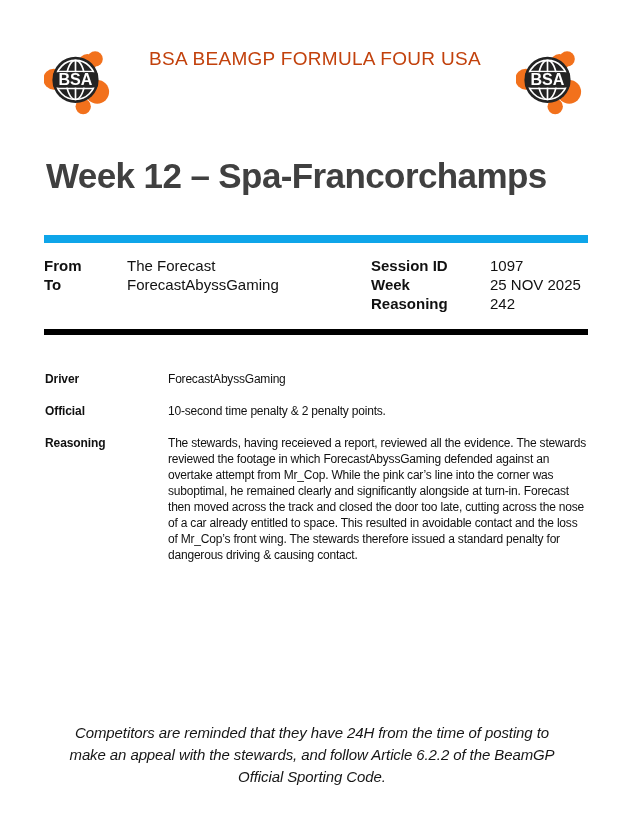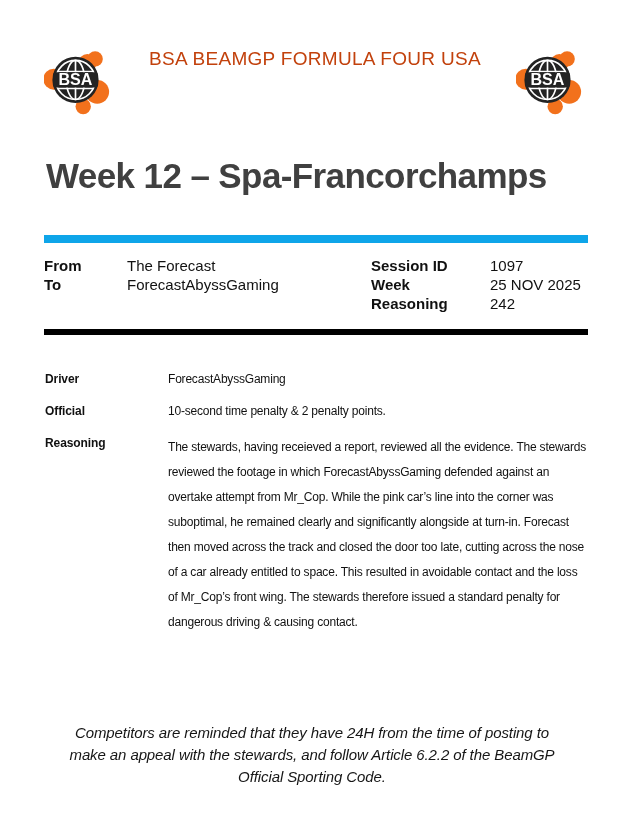--- a/index.html
+++ b/index.html
@@ -60,21 +60,21 @@
   .fields{margin:36px 42px 0 45px;}
   .field-row{
     display:grid;
     grid-template-columns:123px 1fr;
     margin-bottom:15px;
     font-size:12px;
     line-height:17px;
   }
   .field-label{font-weight:700;letter-spacing:-0.1px;}
   .field-value{font-weight:400;letter-spacing:-0.2px;}
-  .field-value.paragraph{line-height:25px;}
+  .field-value.paragraph{line-height:16px;}
   
   .footer-note{
     position:absolute;
     left:55px;
     right:61px;
     top:722px;
     text-align:center;
     font-style:italic;
     font-size:15px;
     line-height:22px;

